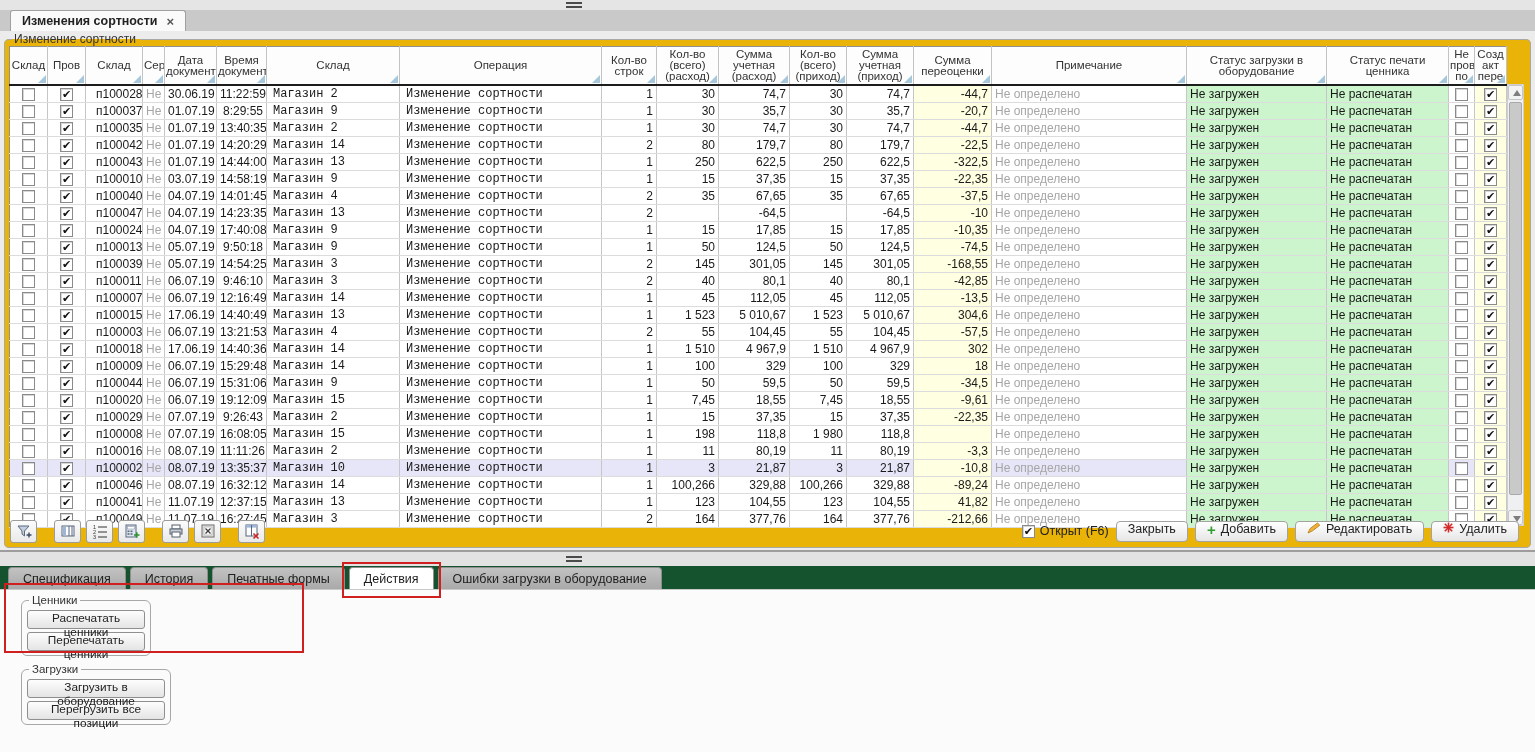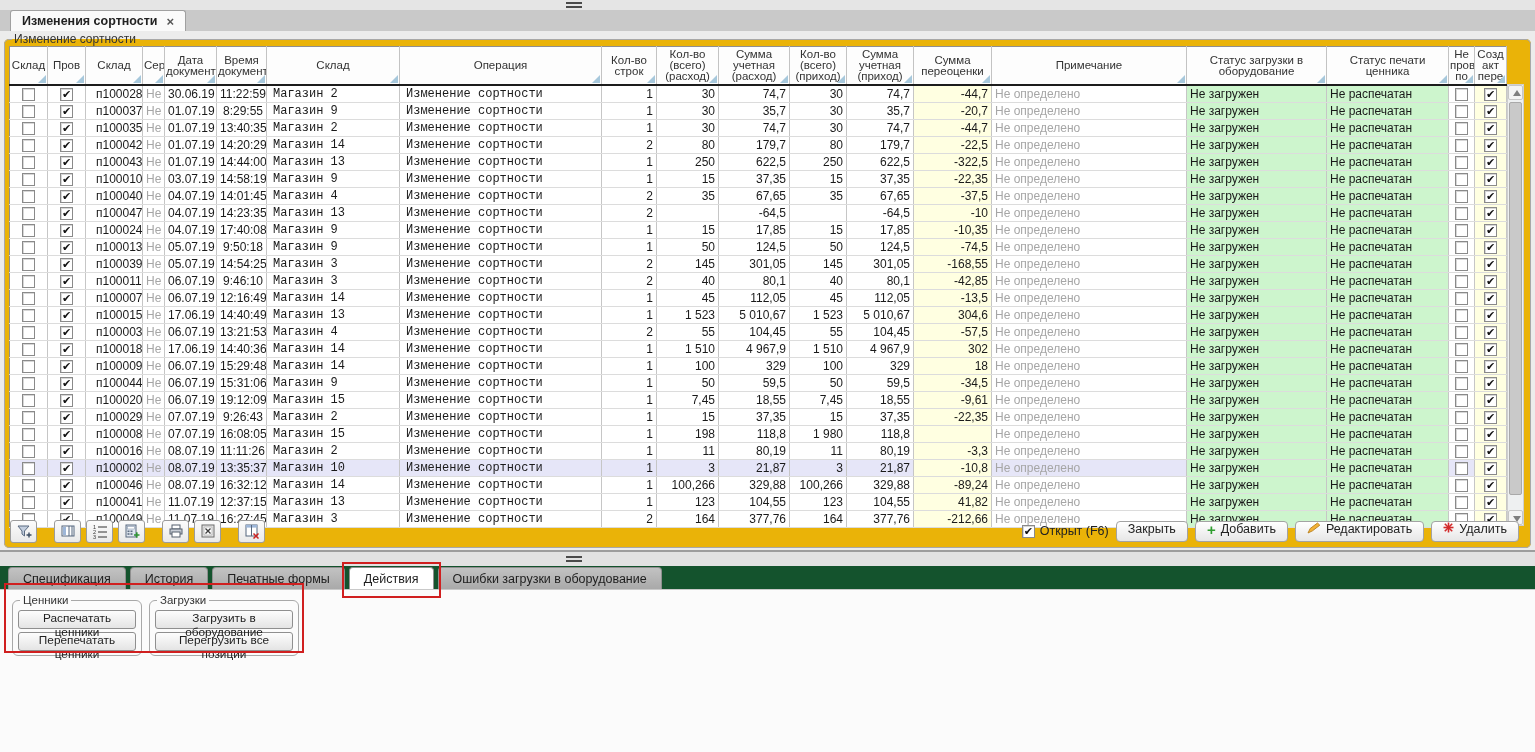--- a/index.html
+++ b/index.html
@@ -67,21 +67,21 @@
   
   .mid-strip { position:absolute; left:0; top:550px; width:100%; height:16px; background:#e2e2e2; border-top:2px solid #9d9d9d; }
   .mid-strip .split-handle { position:absolute; left:566px; top:4px; }
   .bottom { position:absolute; left:0; top:566px; width:100%; height:186px; background:#14532d; }
   .tabs2 { position:absolute; left:8px; top:1px; display:flex; gap:4px; height:22px; }
   .tab2 { height:22px; padding:0 14px; display:flex; align-items:center; font-size:12.5px; color:#1d1d1d;
     background:linear-gradient(#c2c2c2,#a9a9a9); border:1px solid #8f8f8f; border-bottom:none; border-radius:4px 4px 0 0; cursor:pointer; }
   .tab2.active { position:relative; background:#ffffff; font-weight:normal; z-index:2; }
   .red-box1 { position:absolute; left:-8px; right:-8px; top:-6px; bottom:-9px; border:2px solid #d01f1f; pointer-events:none; }
   .panel { position:absolute; left:0; top:23px; right:0; bottom:0; background:#fbfbfb; border-top:1px solid #c9c9c9; }
-  .fs-row { display:flex; gap:7px; padding:4px 0 0 12px; }
+  .fs-row { display:flex; gap:7px; padding:4px 0 0 21px;flex-direction:column; }
   fieldset.act-fs { border:1px solid #a8a8a8; border-radius:6px; padding:1px 5px 4px 5px; background:#fbfbfb; }
   fieldset.act-fs > legend { font-size:11.5px; color:#333; margin-left:2px; padding:0 3px; }
   .act-btn { display:block; margin:3px auto 0; height:19px; border:1px solid #8f8f8f; border-radius:3px;
     background:linear-gradient(#fdfdfd,#e4e4e4); font-size:11.8px; color:#222; padding:0 9px; width:100%; cursor:pointer;
     font-family:"Liberation Sans", sans-serif; }
   .red-box2 { position:absolute; left:4px; top:-7px; width:300px; height:70px; border:2px solid #d01f1f; pointer-events:none; z-index:3; }
 
   svg { display:block; }
 </style>
 </head>

